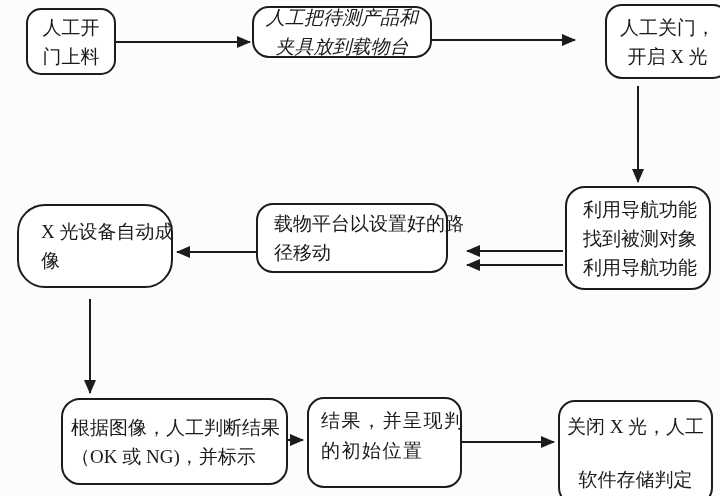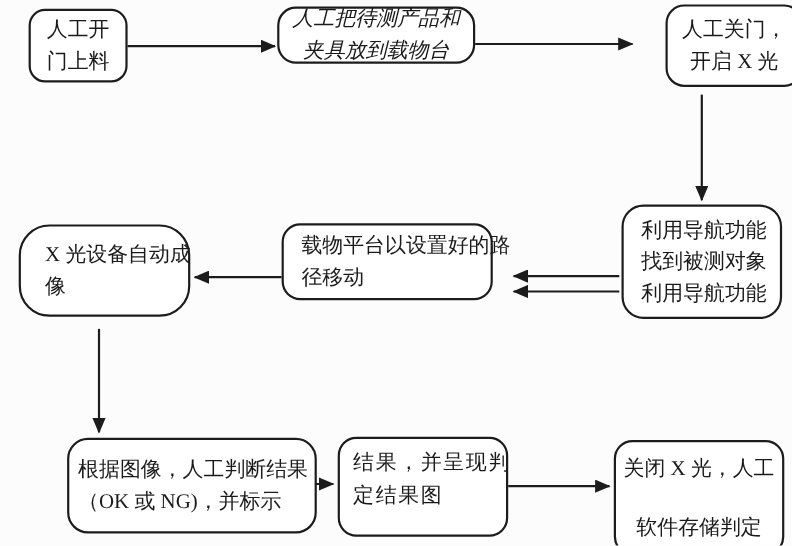--- a/index.html
+++ b/index.html
@@ -111,21 +111,21 @@
     <div class="tline">像</div>
   </div>
 
   <div class="node n7 left">
     <div class="tline">根据图像，人工判断结果</div>
     <div class="tline">（OK 或 NG)，并标示</div>
   </div>
 
   <div class="node n8 left">
     <div class="tline">结果，并呈现判</div>
-    <div class="tline">定结果图</div>
+    <div class="tline">的初始位置</div>
   </div>
 
   <div class="node n9 center">
     <div class="tline">关闭 X 光，人工</div>
     <div class="tline">软件存储判定</div>
   </div>
 
 </div>
 
 </body></html>

